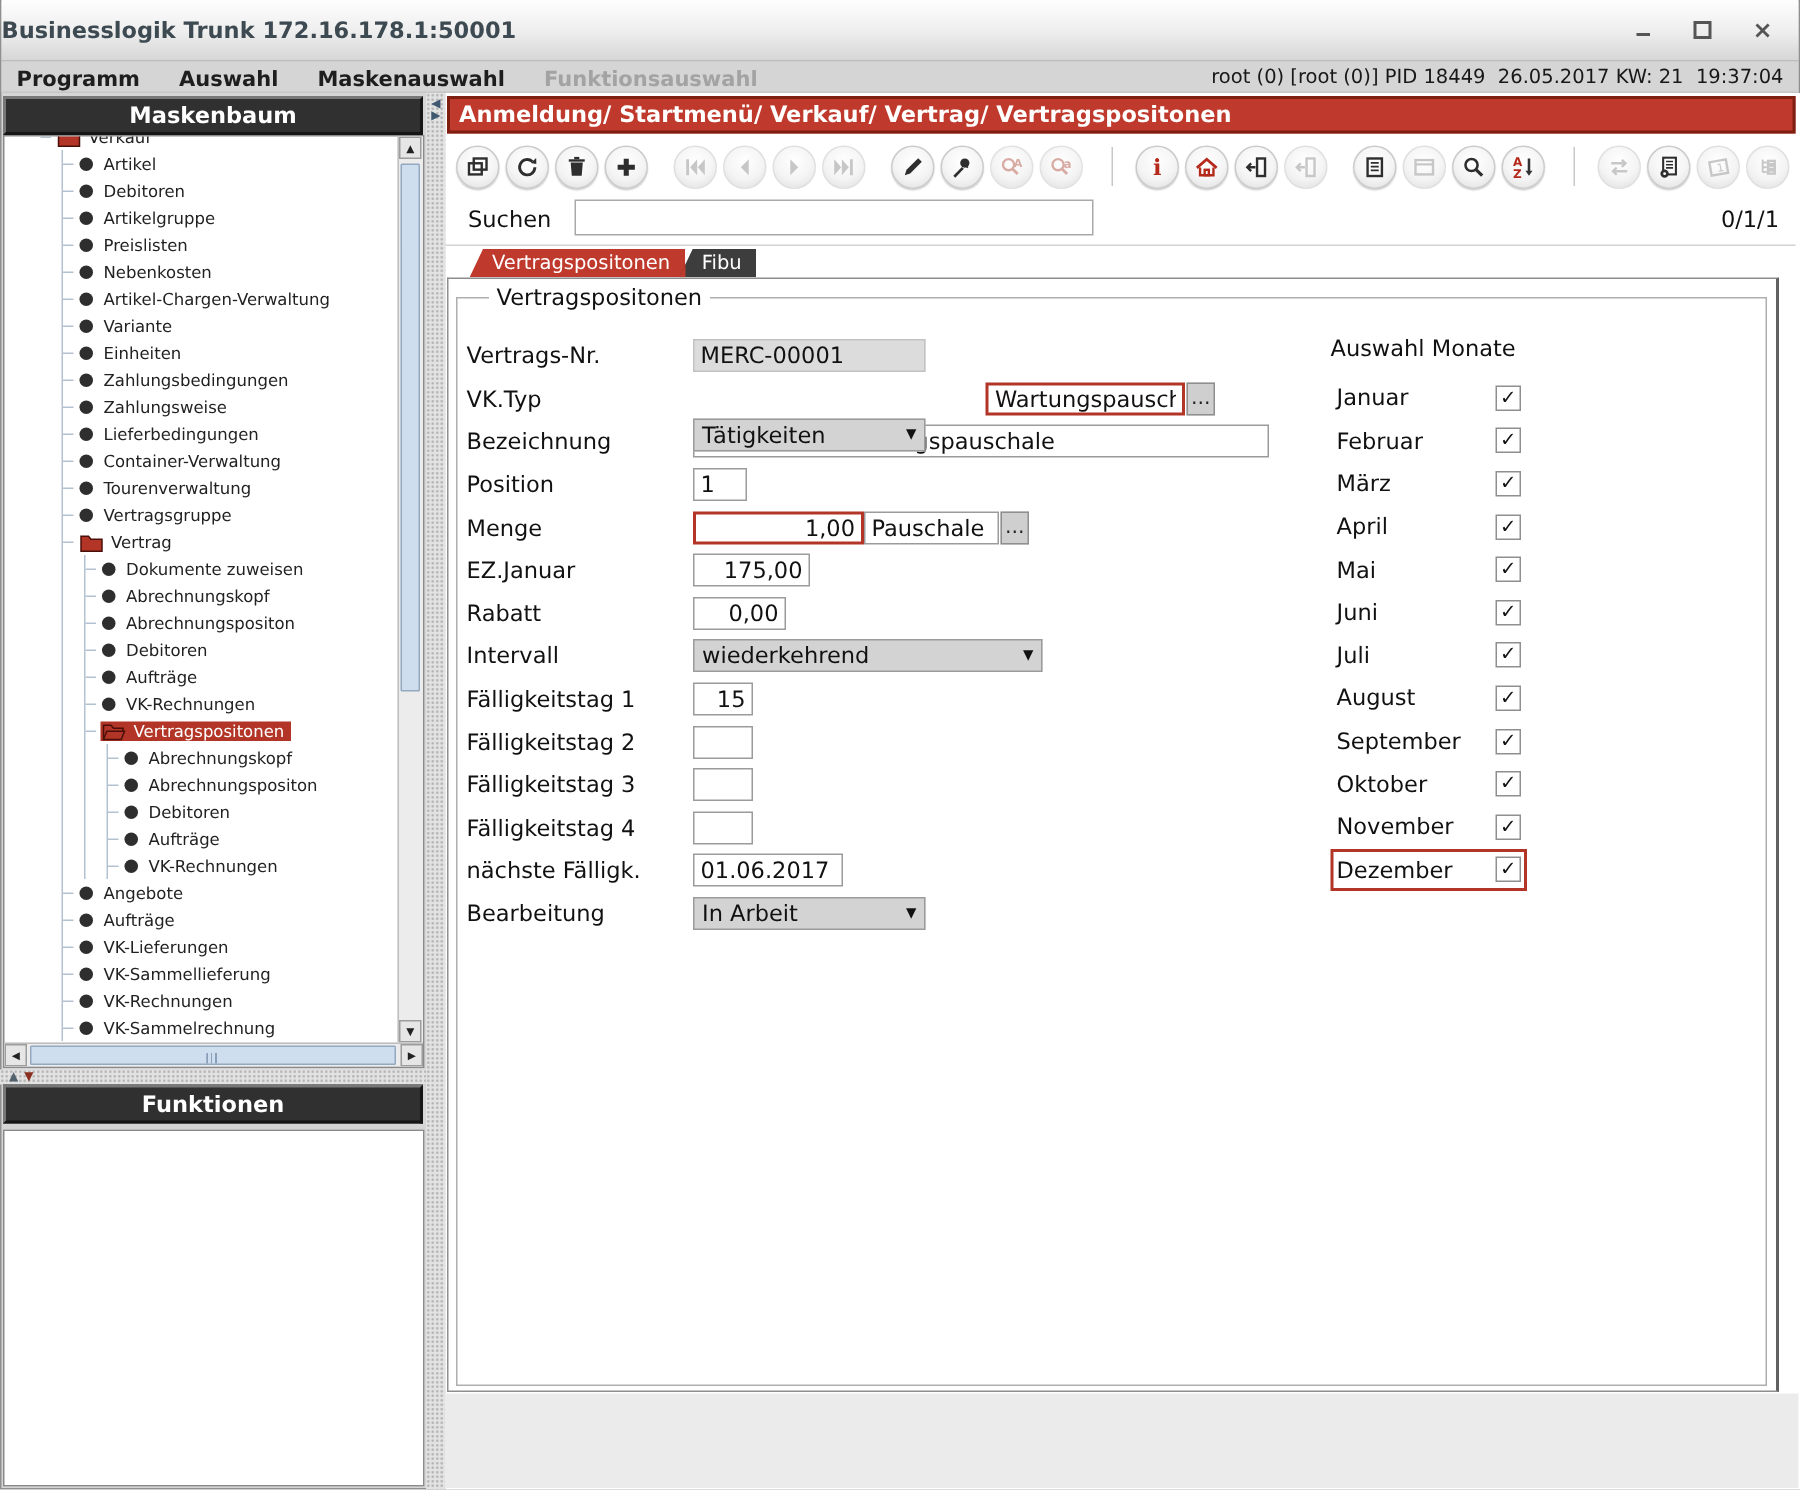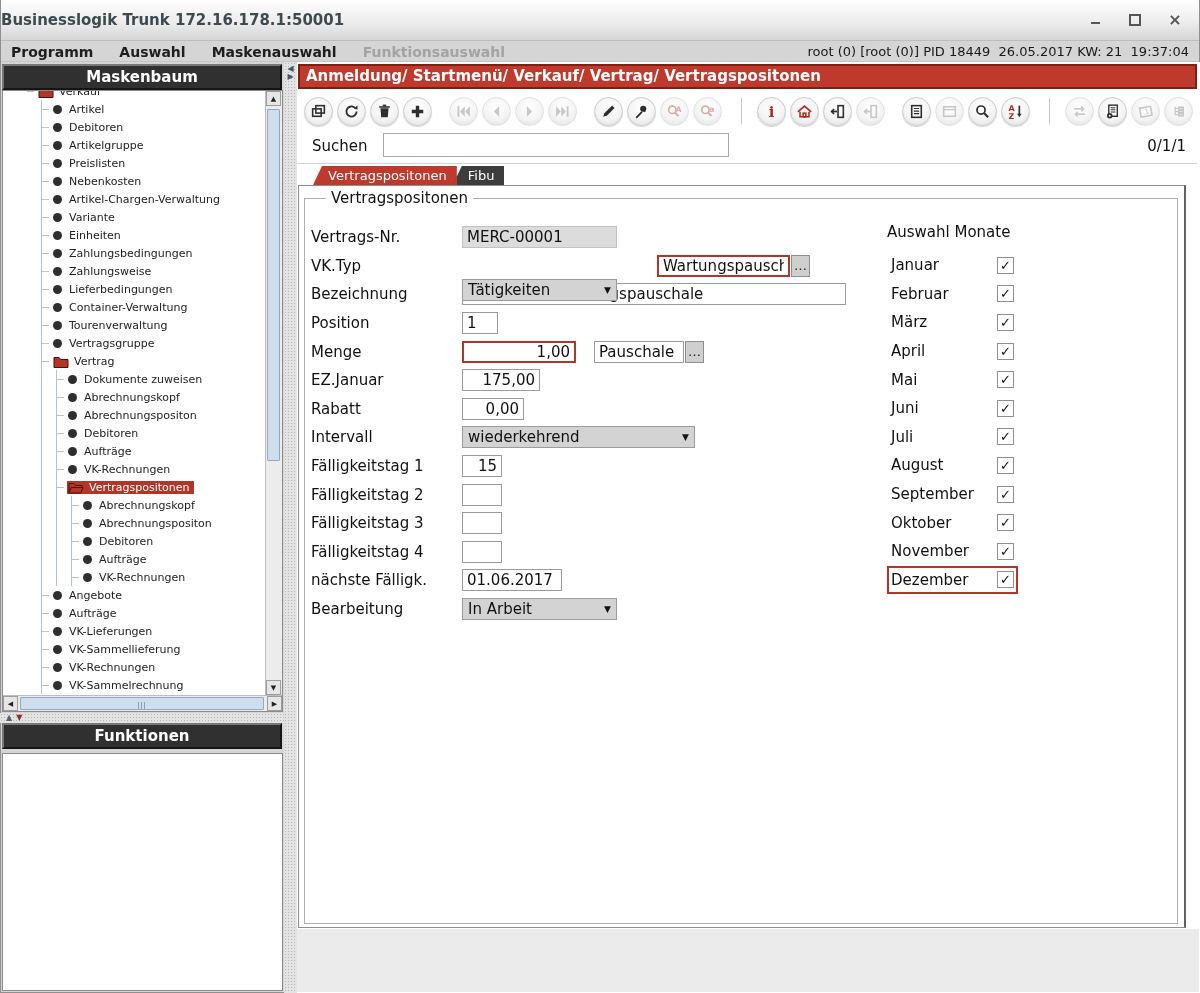--- a/index.html
+++ b/index.html
@@ -615,21 +615,21 @@
               <div class="flabel">Bezeichnung</div>
               <input class="fw-input" value="monatliche Wartungspauschale" style="width: 384px;">
             </div>
             <div class="frow">
               <div class="flabel">Position</div>
               <input class="fw-input" value="1" style="width: 36px;">
             </div>
             <div class="frow">
               <div class="flabel">Menge</div>
               <input class="fw-input alert" value="1,00" style="width: 114px; text-align: right;">
-              <input class="fw-input" value="Pauschale" style="width: 90px; margin-left: 18px;">
+              <input class="fw-input" value="Pauschale" style="width: 90px; margin-left: 0;">
               <div class="fw-browse">…</div>
             </div>
             <div class="frow">
               <div class="flabel">EZ.Januar</div>
               <input class="fw-input" value="175,00" style="width: 78px; text-align: right;">
             </div>
             <div class="frow">
               <div class="flabel">Rabatt</div>
               <input class="fw-input" value="0,00" style="width: 62px; text-align: right;">
             </div>

